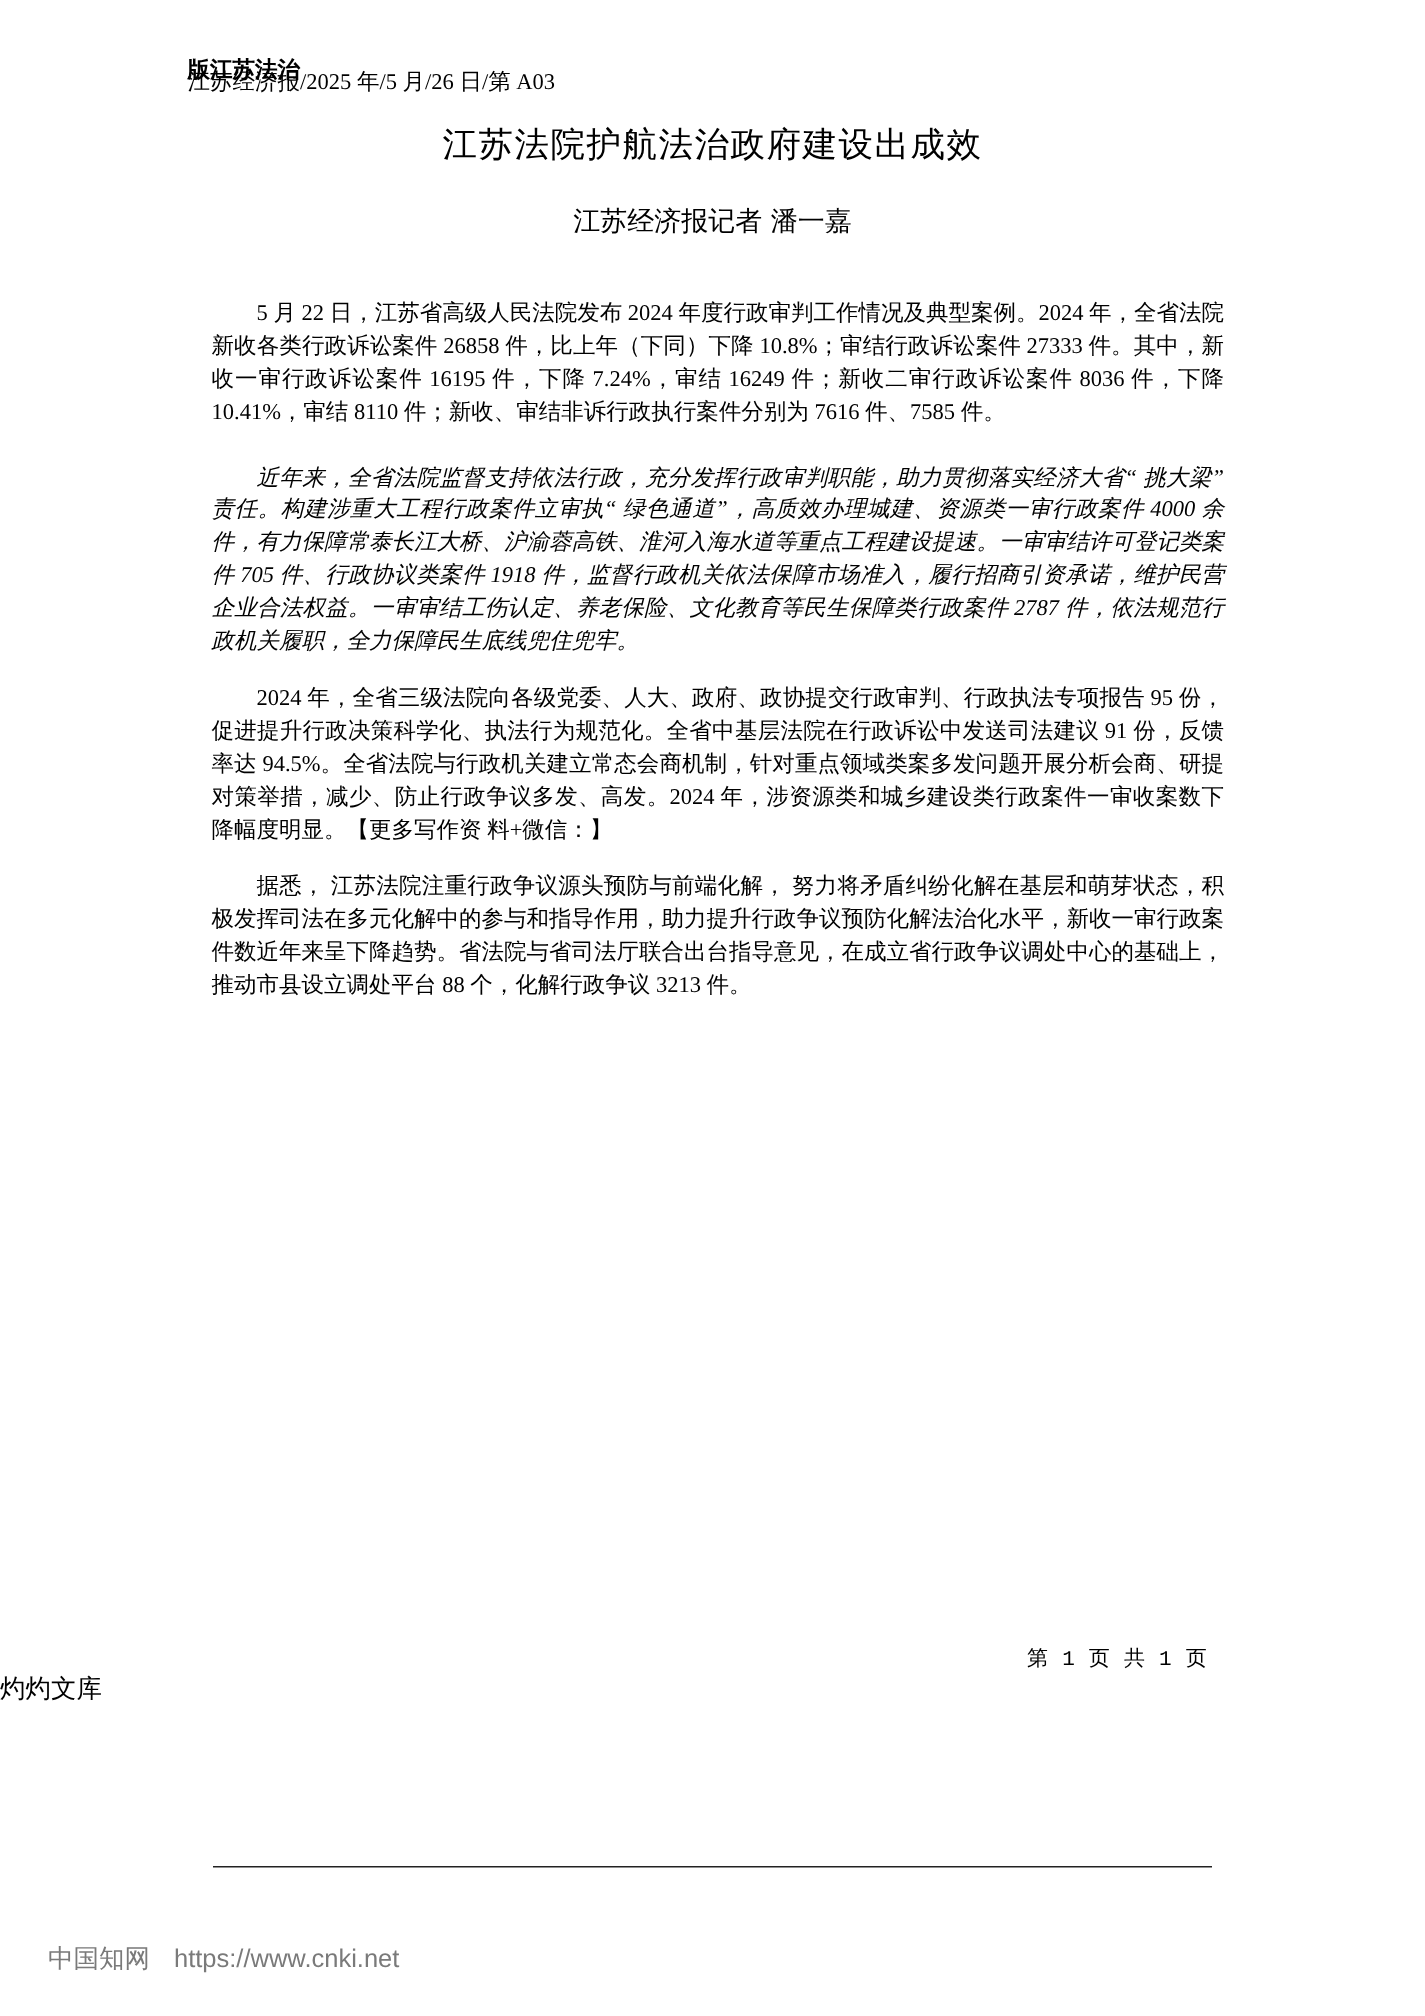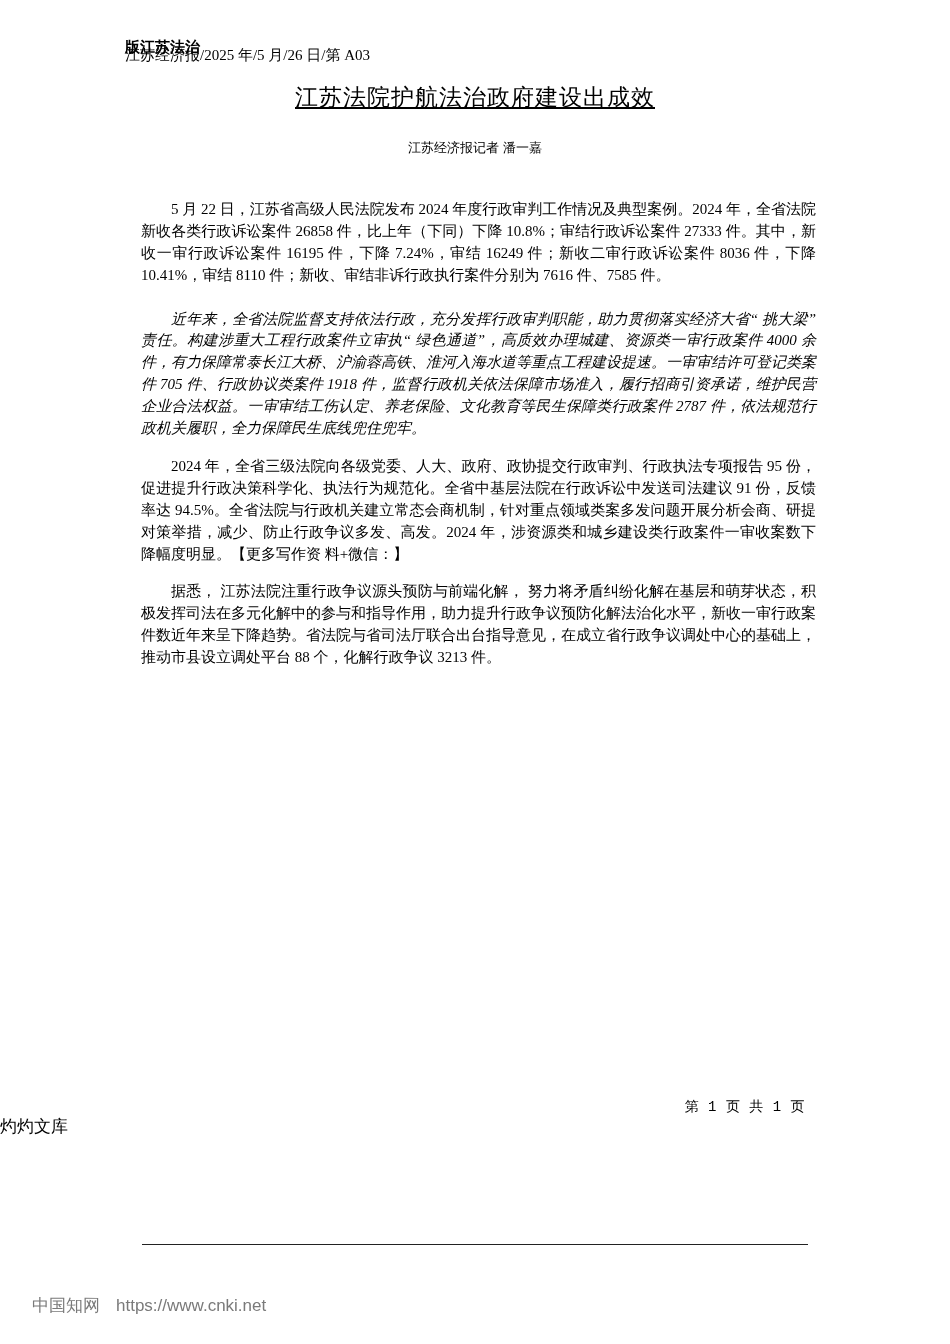--- a/index.html
+++ b/index.html
@@ -33,21 +33,21 @@
       line-height: 30px;
       letter-spacing: 1px;
     }
     .byline {
       position: absolute;
       left: 0;
       width: 950px;
       top: 136px;
       text-align: center;
       font-family: "DejaVu Sans", "Liberation Sans", sans-serif;
-      font-size: 13px;
+      font-size: 18px;
       line-height: 24px;
     }
     .body-text {
       position: absolute;
       left: 125px;
       top: 183px;
       width: 707px;
       font-size: 15px;
       line-height: 21.9px;
       text-align: justify;
@@ -100,21 +100,21 @@
     }
   </style>
 </head>
 <body>
 
 <div>
   <div class="source-line" style="top:14px;margin-top:30px;">江苏经济报/2025 年/5 月/26 日/第 A03</div>
   <div class="source-line" style="top:36px;font-weight:bold;">版江苏法治</div>
 </div>
 
-<h1 class="title" style="margin:0;font-weight:normal;text-decoration:underline;">江苏法院护航法治政府建设出成效</h1>
+<h1 class="title" style="margin:0;font-weight:normal;">江苏法院护航法治政府建设出成效</h1>
 
 <div class="byline">江苏经济报记者  潘一嘉</div>
 
 <div class="body-text">
   <p>5 月 22 日，江苏省高级人民法院发布 2024 年度行政审判工作情况及典型案例。2024 年，全省法院新收各类行政诉讼案件 26858 件，比上年（下同）下降 10.8%；审结行政诉讼案件 27333 件。其中，新收一审行政诉讼案件 16195 件，下降 7.24%，审结 16249 件；新收二审行政诉讼案件 8036 件，下降 10.41%，审结 8110 件；新收、审结非诉行政执行案件分别为 7616 件、7585 件。</p>
   <p class="gap-before">近年来，全省法院监督支持依法行政，充分发挥行政审判职能，助力贯彻落实经济大省“ 挑大梁” 责任。构建涉重大工程行政案件立审执“ 绿色通道”，高质效办理城建、资源类一审行政案件 4000 余件，有力保障常泰长江大桥、沪渝蓉高铁、淮河入海水道等重点工程建设提速。一审审结许可登记类案件 705 件、行政协议类案件 1918 件，监督行政机关依法保障市场准入，履行招商引资承诺，维护民营企业合法权益。一审审结工伤认定、养老保险、文化教育等民生保障类行政案件 2787 件，依法规范行政机关履职，全力保障民生底线兜住兜牢。</p>
   <p>2024  年，全省三级法院向各级党委、人大、政府、政协提交行政审判、行政执法专项报告 95 份，促进提升行政决策科学化、执法行为规范化。全省中基层法院在行政诉讼中发送司法建议 91 份，反馈率达 94.5%。全省法院与行政机关建立常态会商机制，针对重点领域类案多发问题开展分析会商、研提对策举措，减少、防止行政争议多发、高发。2024 年，涉资源类和城乡建设类行政案件一审收案数下降幅度明显。【更多写作资 料+微信：】</p>
   <p>据悉， 江苏法院注重行政争议源头预防与前端化解， 努力将矛盾纠纷化解在基层和萌芽状态，积极发挥司法在多元化解中的参与和指导作用，助力提升行政争议预防化解法治化水平，新收一审行政案件数近年来呈下降趋势。省法院与省司法厅联合出台指导意见，在成立省行政争议调处中心的基础上，推动市县设立调处平台 88 个，化解行政争议 3213 件。</p>
 </div>
 

